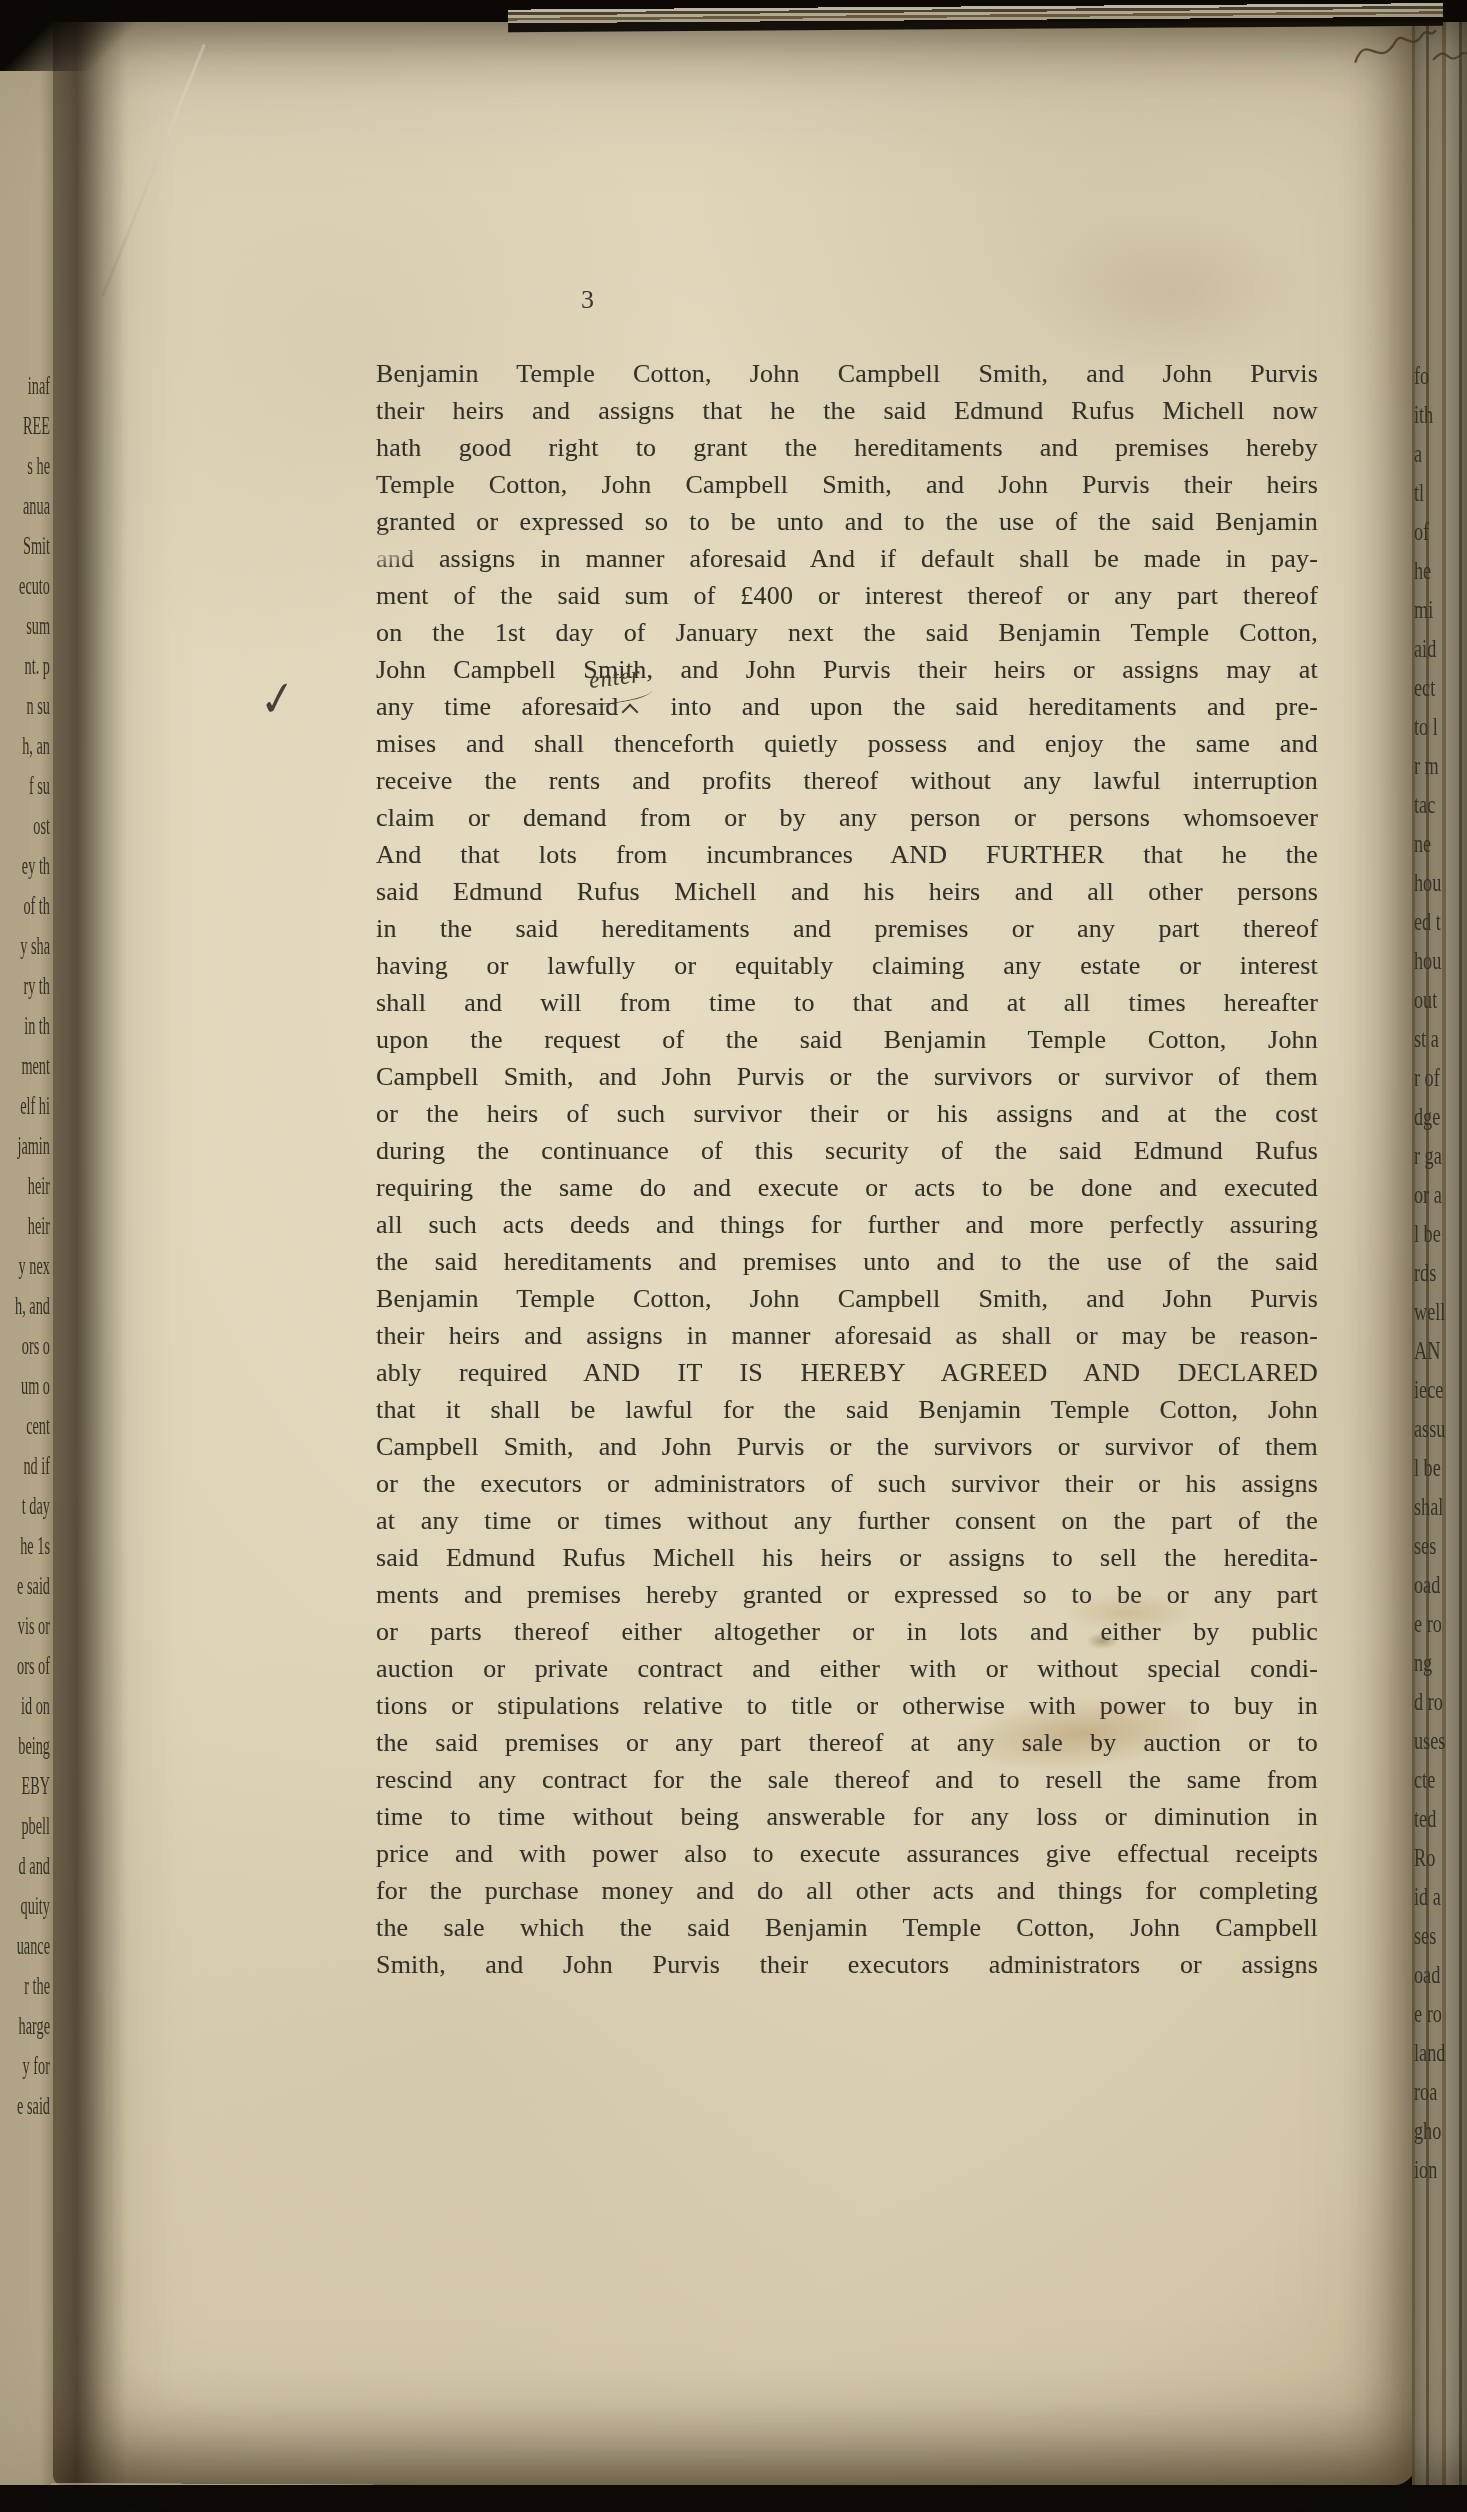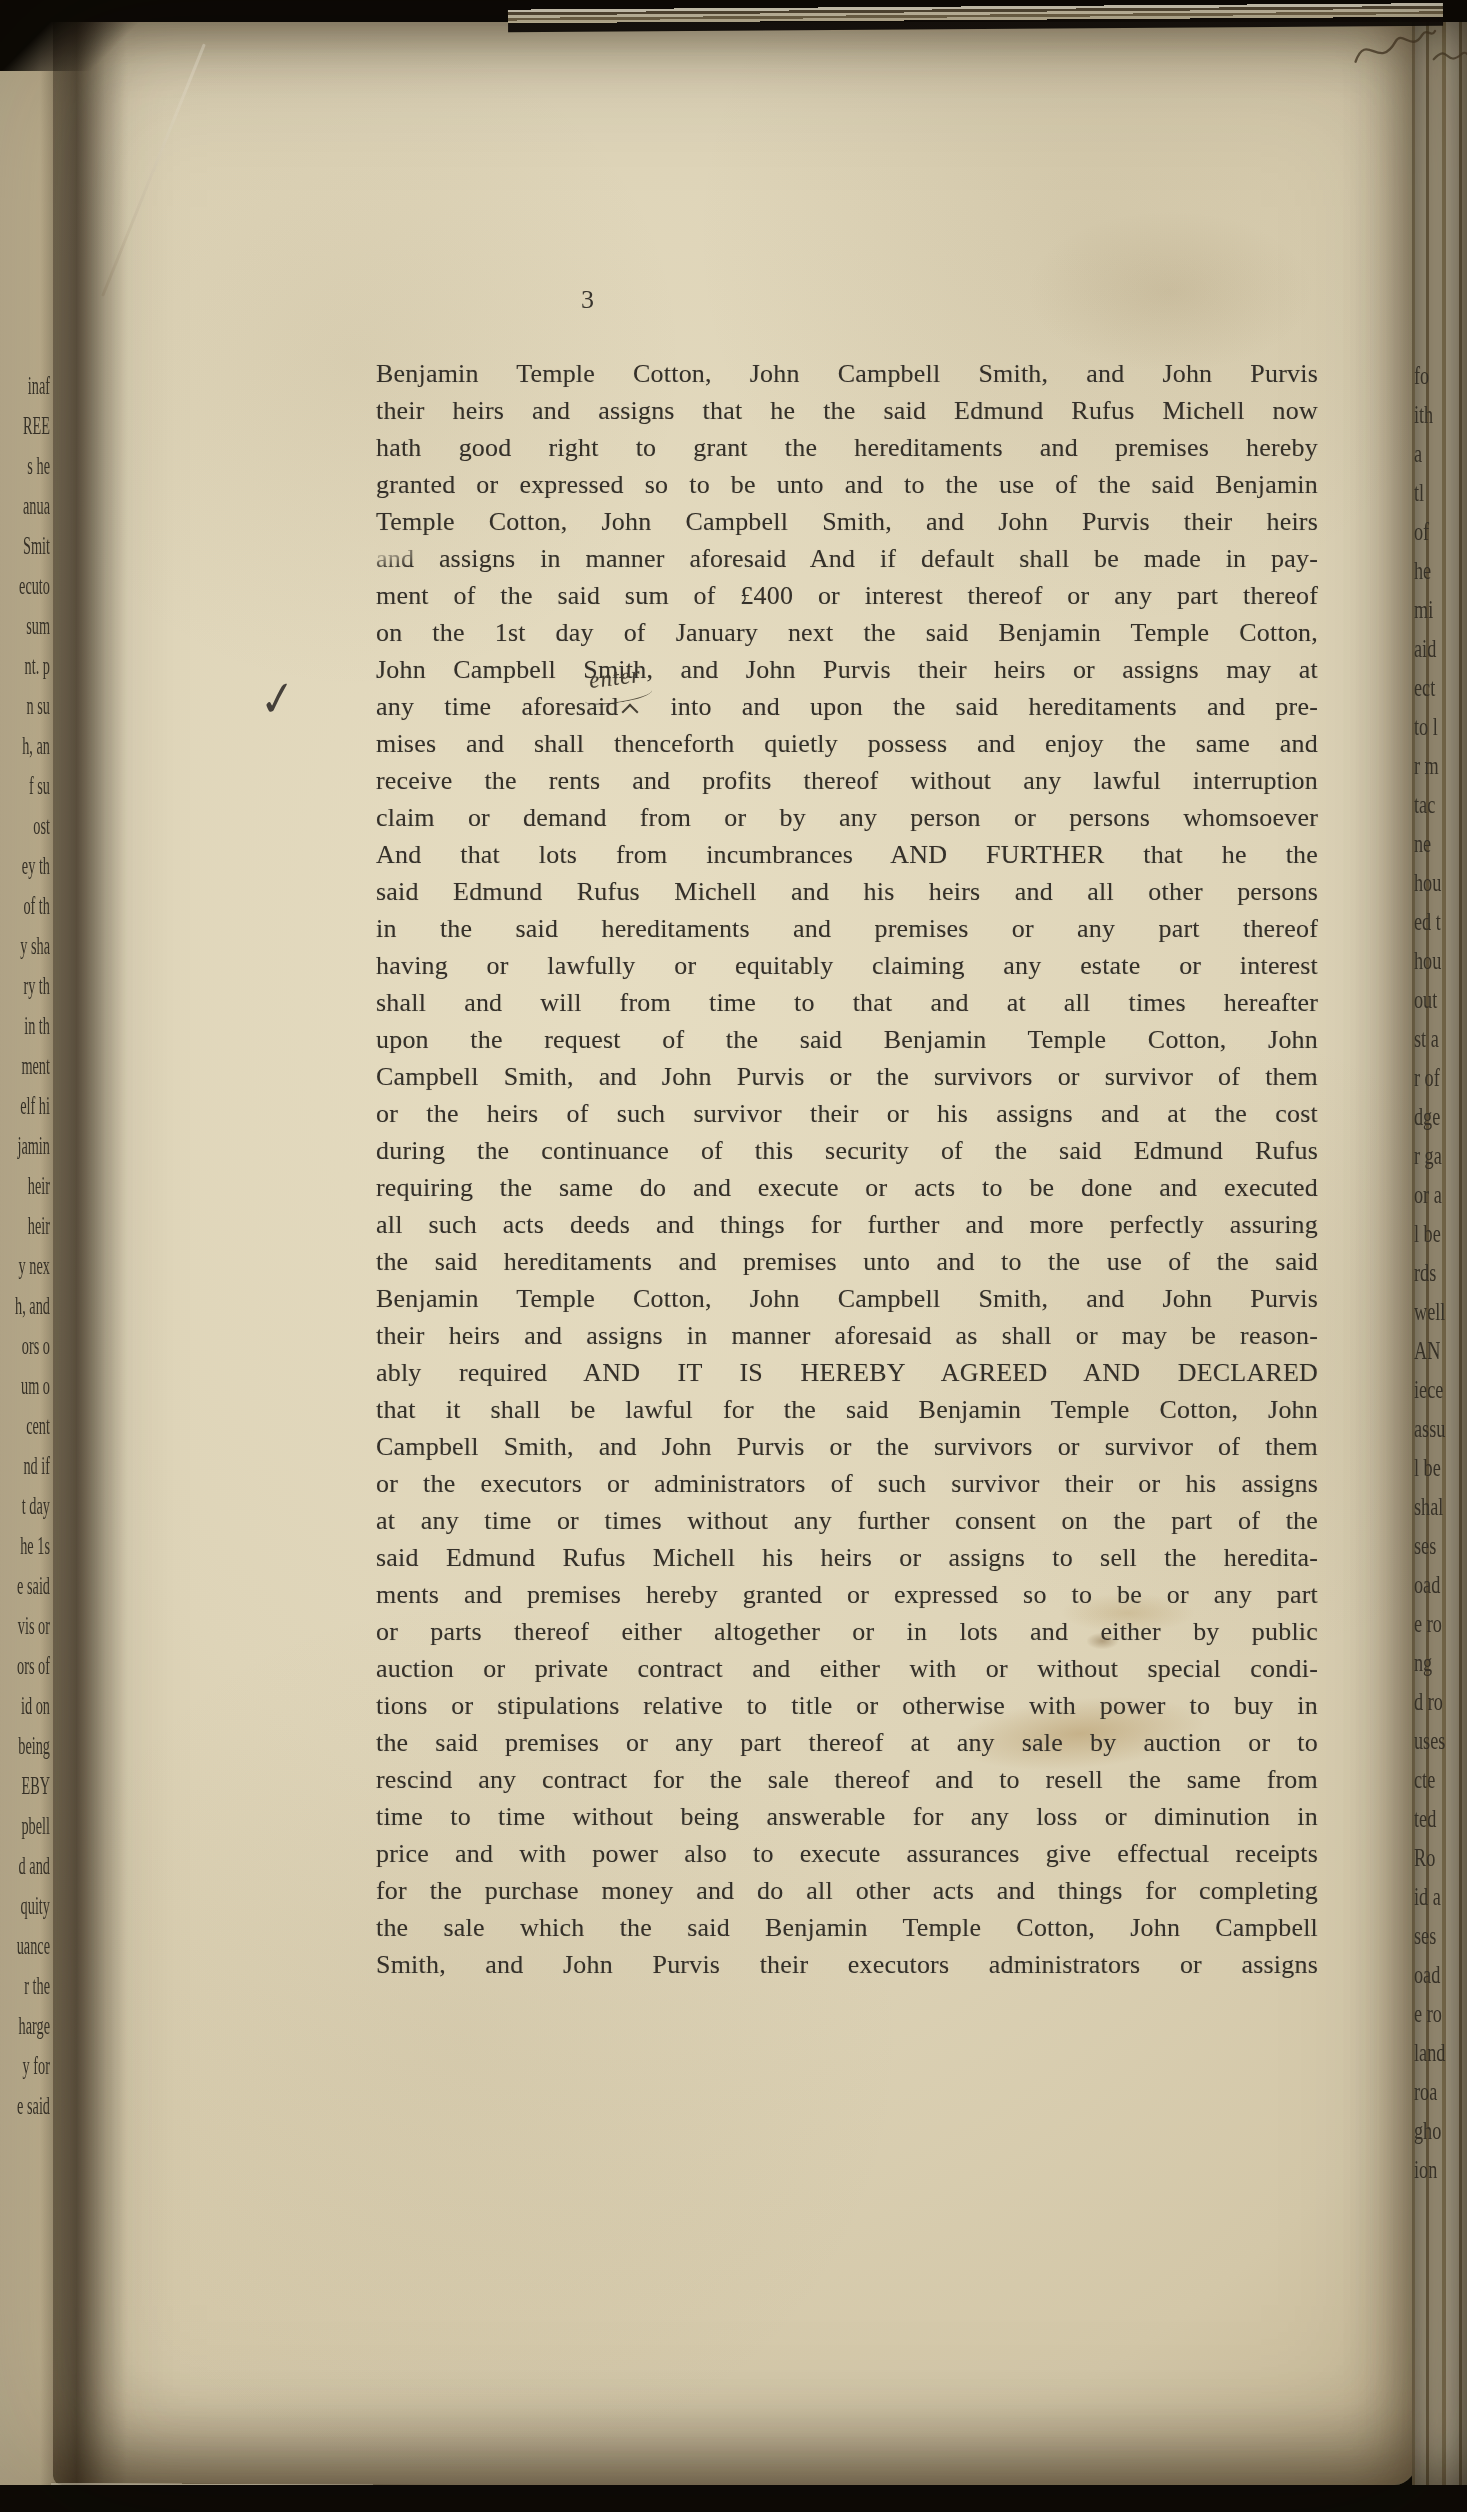--- a/index.html
+++ b/index.html
@@ -233,22 +233,22 @@
       <div class="frag-line" style="height: 39px; line-height: 39px;">gho</div>
       <div class="frag-line" style="height: 39px; line-height: 39px;">ion</div>
     </div>
 
   <div class="page-number">3</div>
   <div class="tick">✓</div>
   <div id="doc-lines" class="text-block">
       <div class="line">Benjamin Temple Cotton, John Campbell Smith, and John Purvis</div>
       <div class="line">their heirs and assigns that he the said Edmund Rufus Michell now</div>
       <div class="line">hath good right to grant the hereditaments and premises hereby</div>
+      <div class="line">Temple Cotton, John Campbell Smith, and John Purvis their heirs</div>
       <div class="line">granted or expressed so to be unto and to the use of the said Benjamin</div>
-      <div class="line">Temple Cotton, John Campbell Smith, and John Purvis their heirs</div>
       <div class="line">and assigns in manner aforesaid And if default shall be made in pay-</div>
       <div class="line">ment of the said sum of £400 or interest thereof or any part thereof</div>
       <div class="line">on the 1st day of January next the said Benjamin Temple Cotton,</div>
       <div class="line">John Campbell Smith, and John Purvis their heirs or assigns may at</div>
       <div class="line"><span>any time aforesaid</span><span class="caret"><span class="ins-word">enter</span></span><span> into and upon the said hereditaments and pre-</span></div>
       <div class="line">mises and shall thenceforth quietly possess and enjoy the same and</div>
       <div class="line">receive the rents and profits thereof without any lawful interruption</div>
       <div class="line">claim or demand from or by any person or persons whomsoever</div>
       <div class="line">And that lots from incumbrances AND FURTHER that he the</div>
       <div class="line">said Edmund Rufus Michell and his heirs and all other persons</div>

